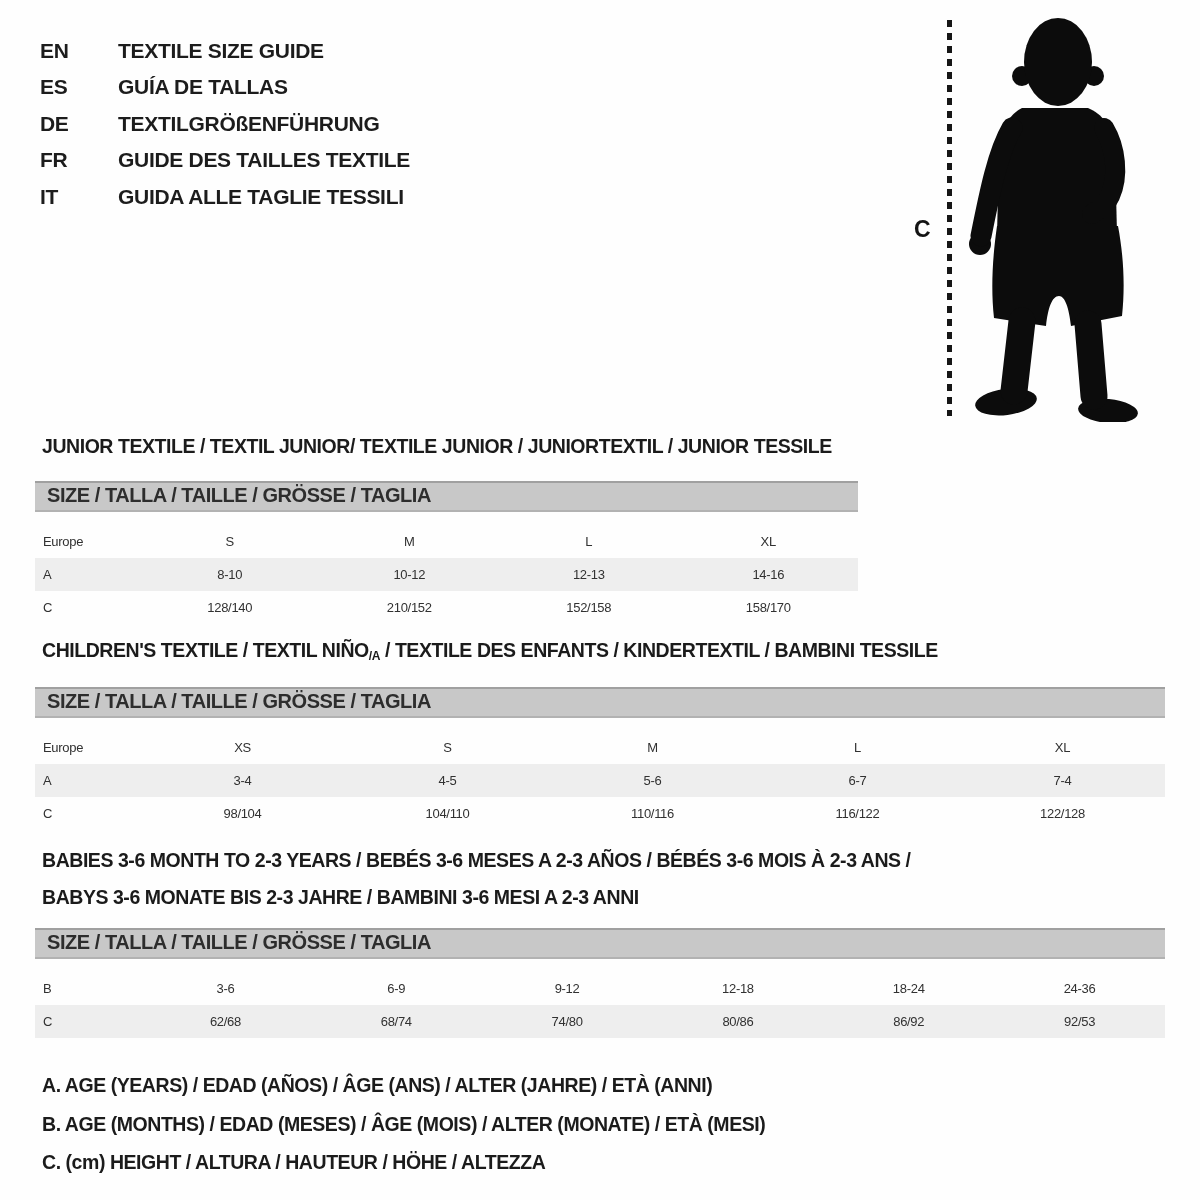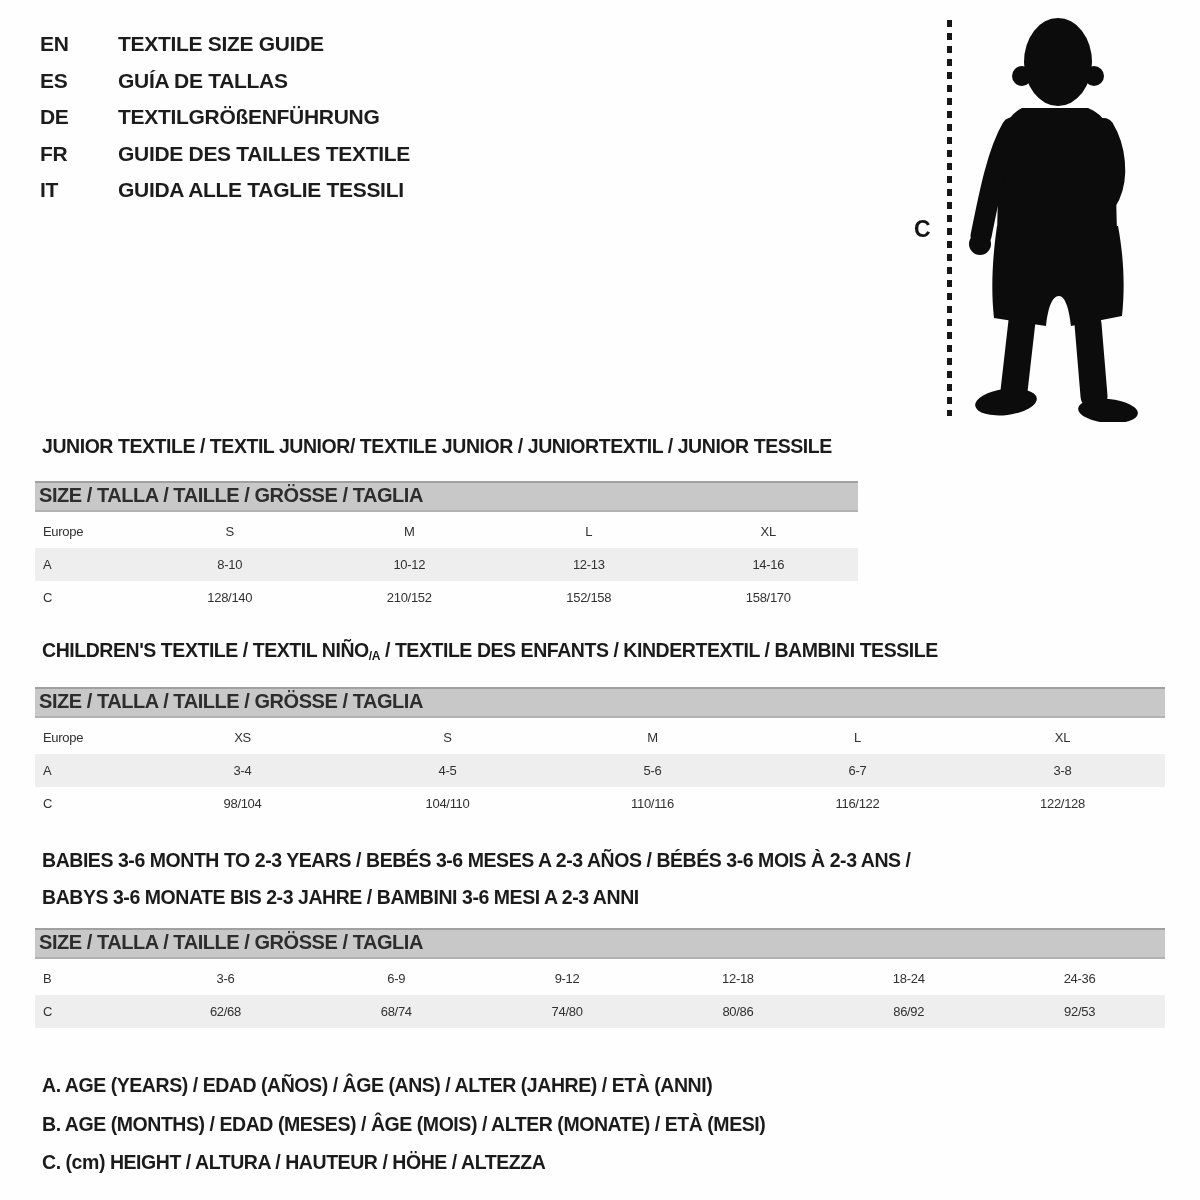--- a/index.html
+++ b/index.html
@@ -8,21 +8,21 @@
     position:relative;
     width:1200px; height:1200px;
     background:#fefefe;
     font-family:"Liberation Sans", sans-serif;
     color:#222;
     overflow:hidden;
   }
 
   
   .lang-list { position:absolute; left:40px; top:26px; }
-  .lang-row { display:flex; height:36.5px; align-items:center; }
+  .lang-row { display:flex; height:36.5px; align-items:flex-end; }
   .lang-code { width:78px; font-weight:700; font-size:21px; letter-spacing:-0.3px; color:#1c1c1c; }
   .lang-label { font-weight:700; font-size:21px; letter-spacing:-0.3px; color:#1c1c1c; }
 
   
   .measure-label { position:absolute; left:914px; top:216px; font-weight:700; font-size:23px; color:#141414; }
   .dash-line {
     position:absolute; left:947px; top:20px; width:5px; height:396px;
     background:repeating-linear-gradient(to bottom, #161616 0 7px, transparent 7px 13px);
   }
   .baby-svg { position:absolute; left:966px; top:16px; }
@@ -42,22 +42,22 @@
   .size-table { position:absolute; left:35px; }
   .table-junior   { top:481px; width:823px; }
   .table-children { top:687px; width:1130px; }
   .table-babies   { top:928px; width:1130px; }
 
   .band {
     height:31px; line-height:28px;
     background:#c8c8c8;
     box-shadow: inset 0 2px 0 #a0a0a0, inset 0 -2px 0 #b2b2b2;
     font-weight:700; font-size:20px; letter-spacing:-0.45px;
-    color:#2d2d2d; padding-left:4px;
-    margin-bottom:3px;
+    color:#2d2d2d; padding-left:12px;
+    margin-bottom:13px;
   }
   .trow { display:flex; height:33px; align-items:center; font-size:13px; letter-spacing:-0.3px; color:#313131; }
   .trow.alt { background:#eeeeee; }
   .tlabel { width:105px; padding-left:8px; }
   .tcell { flex:1; text-align:center; }
 
   
   .legend { position:absolute; left:42px; top:1066px; }
   .legend-line {
     height:38.5px; line-height:38.5px;
@@ -150,21 +150,21 @@
       <span class="tcell">M</span>
       <span class="tcell">L</span>
       <span class="tcell">XL</span>
     </div>
     <div class="trow alt">
       <span class="tlabel">A</span>
       <span class="tcell">3-4</span>
       <span class="tcell">4-5</span>
       <span class="tcell">5-6</span>
       <span class="tcell">6-7</span>
-      <span class="tcell">3-8</span>
+      <span class="tcell">7-4</span>
     </div>
     <div class="trow">
       <span class="tlabel">C</span>
       <span class="tcell">98/104</span>
       <span class="tcell">104/110</span>
       <span class="tcell">110/116</span>
       <span class="tcell">116/122</span>
       <span class="tcell">122/128</span>
     </div>
   </div>

